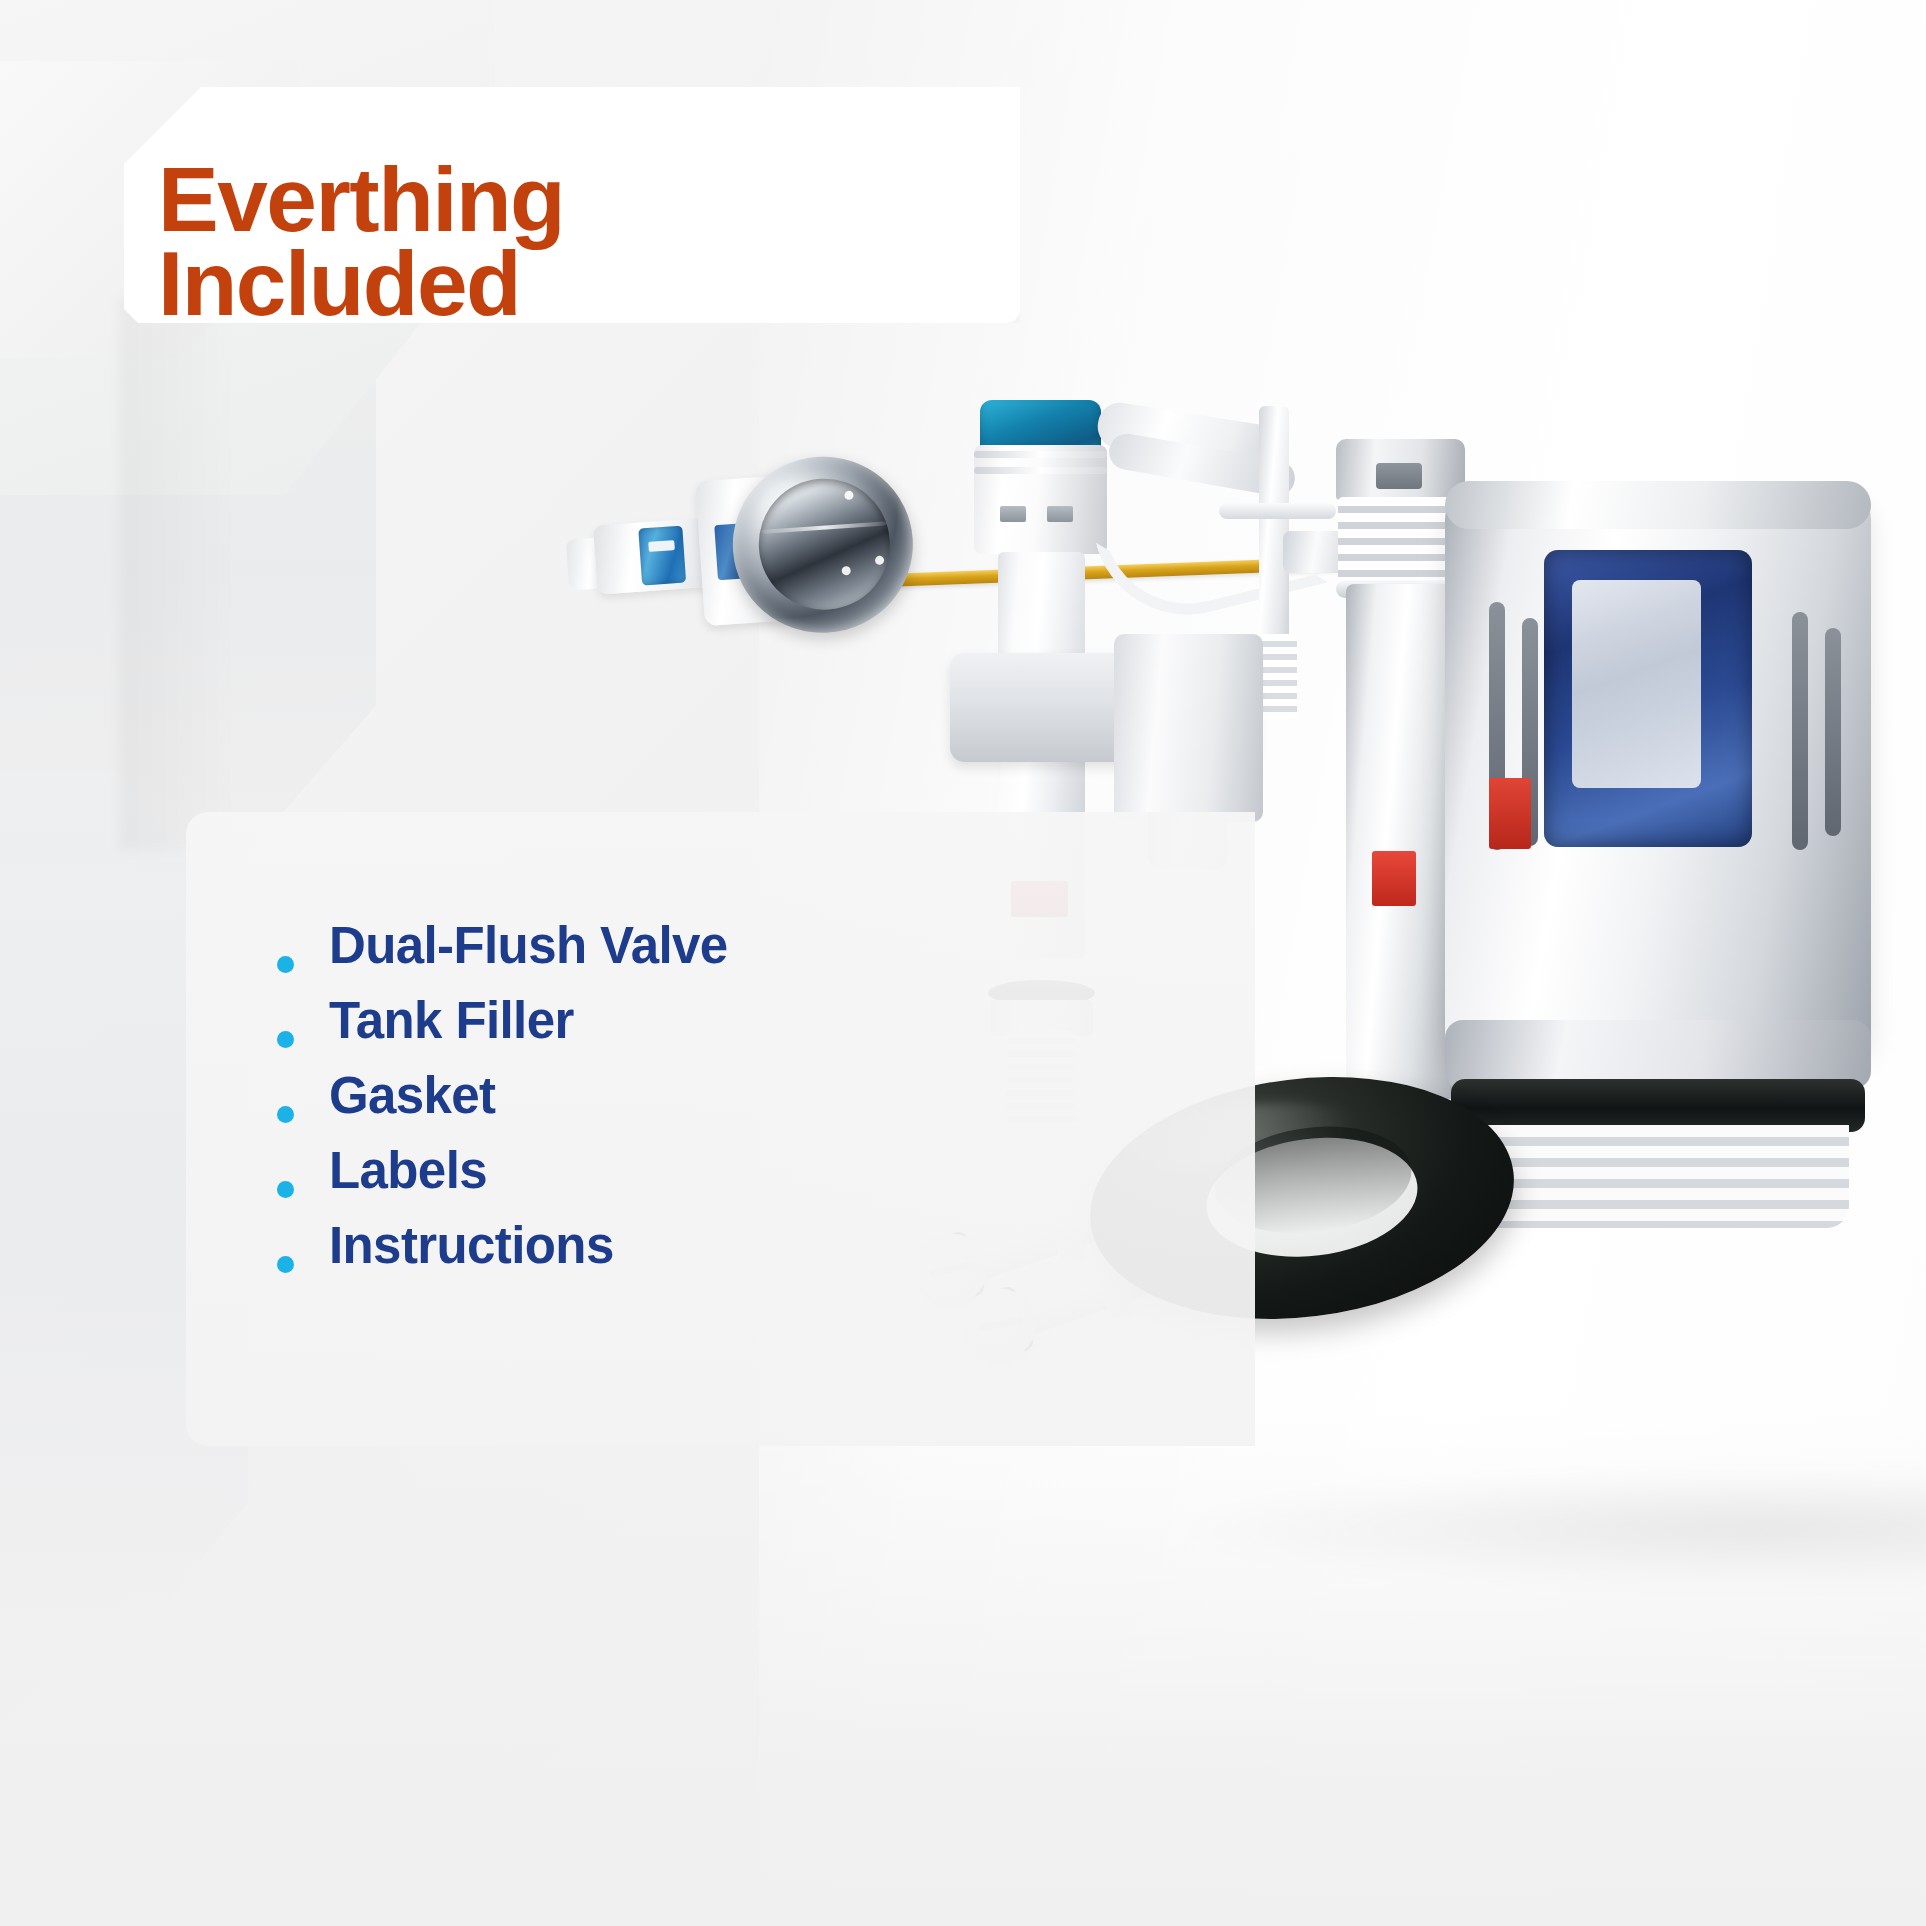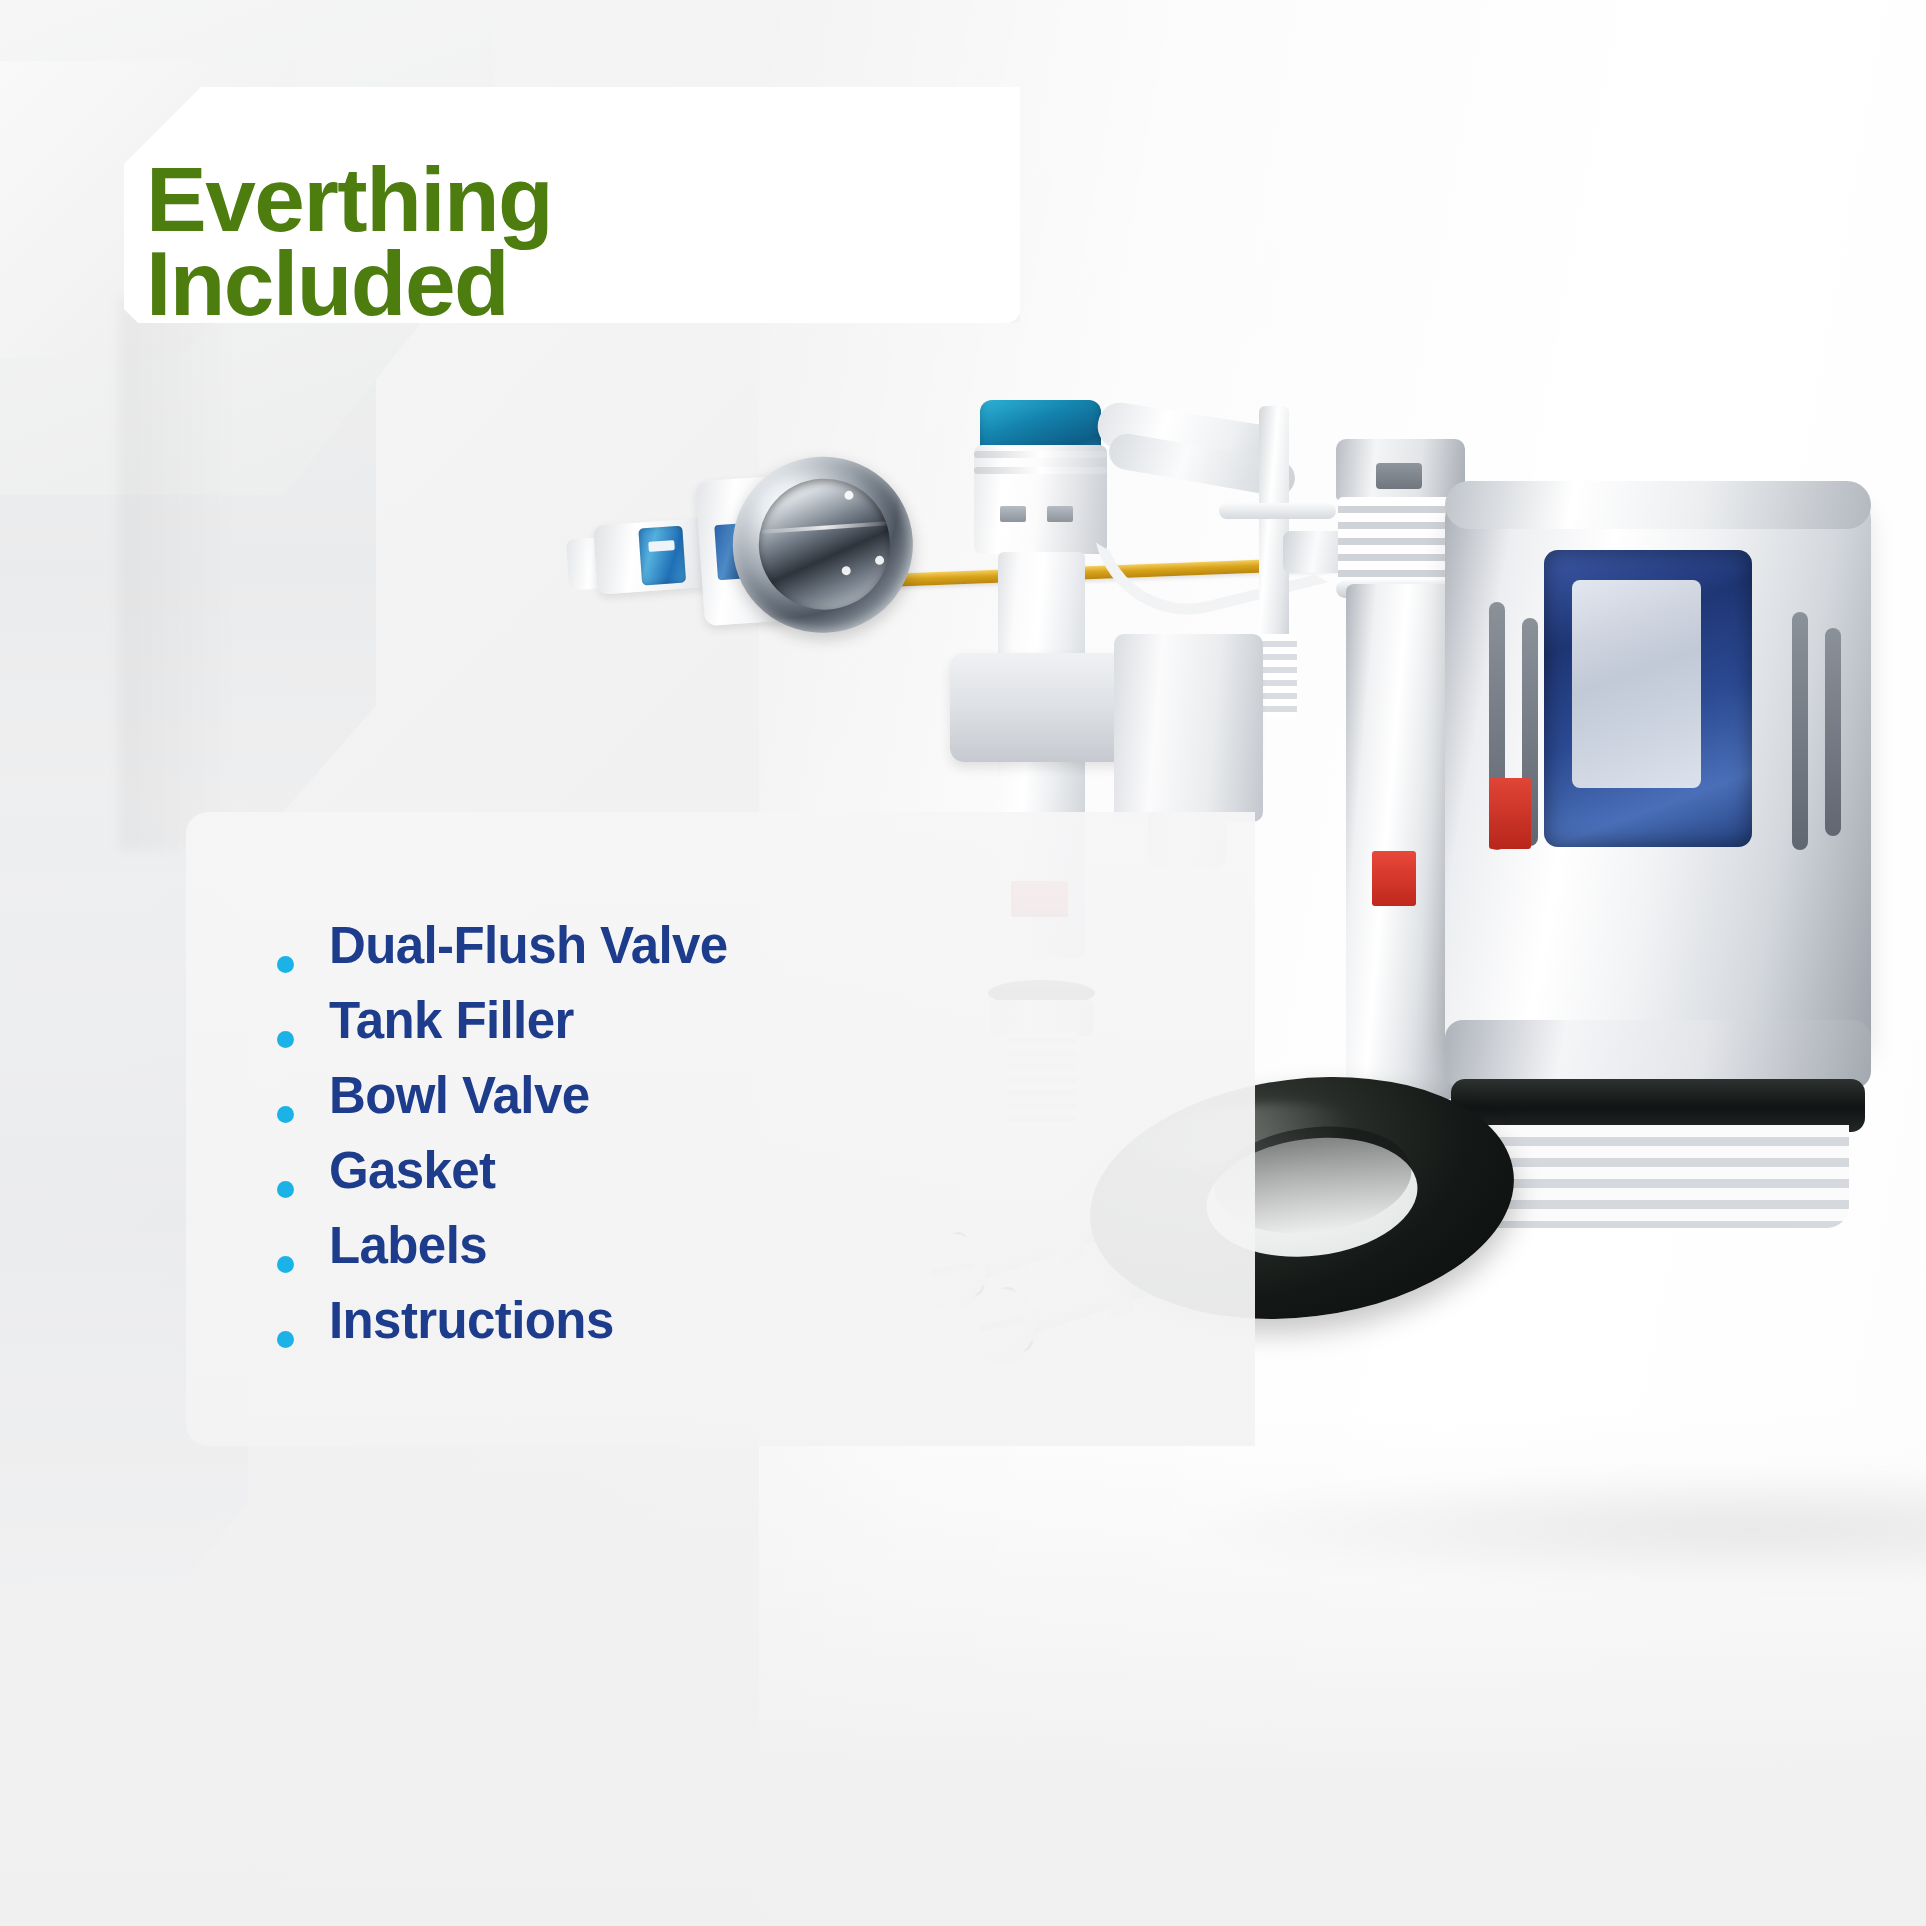--- a/index.html
+++ b/index.html
@@ -60,23 +60,23 @@
     border-radius:0 0 14px 14px;
     clip-path:polygon(77px 0, 100% 0, 100% 100%, 14px 100%, 0 calc(100% - 14px), 0 77px);
     box-shadow:0 10px 26px rgba(0,0,0,.045);
   }
   .title-card .notch{
     position:absolute;left:0;top:0;width:79px;height:79px;
     background:#ffffff;
     clip-path:polygon(100% 0,100% 100%,0 100%);
   }
   .title-text{
-    position:absolute;left:146px;top:158px;
+    position:absolute;left:158px;top:158px;
     font-size:91px;line-height:.92;font-weight:700;
-    color:#4d7c0f;
+    color:#c2410c;
     letter-spacing:-1.5px;
     white-space:pre-line;
   }
 
   
   .list-panel{
     position:absolute;left:186px;top:812px;width:1069px;height:634px;
     background:linear-gradient(180deg,#f6f6f7 0%,#f3f3f4 100%);
     border-radius:22px 0 0 22px;
     opacity:.95;
@@ -475,24 +475,20 @@
     <div class="bullet-row">
       <span class="bullet-dot"></span>
       <span class="bullet-label">Dual-Flush Valve</span>
     </div>
     <div class="bullet-row">
       <span class="bullet-dot"></span>
       <span class="bullet-label">Tank Filler</span>
     </div>
     <div class="bullet-row">
       <span class="bullet-dot"></span>
-      <span class="bullet-label">Bowl Valve</span>
-    </div>
-    <div class="bullet-row">
-      <span class="bullet-dot"></span>
       <span class="bullet-label">Gasket</span>
     </div>
     <div class="bullet-row">
       <span class="bullet-dot"></span>
       <span class="bullet-label">Labels</span>
     </div>
     <div class="bullet-row">
       <span class="bullet-dot"></span>
       <span class="bullet-label">Instructions</span>
     </div>

